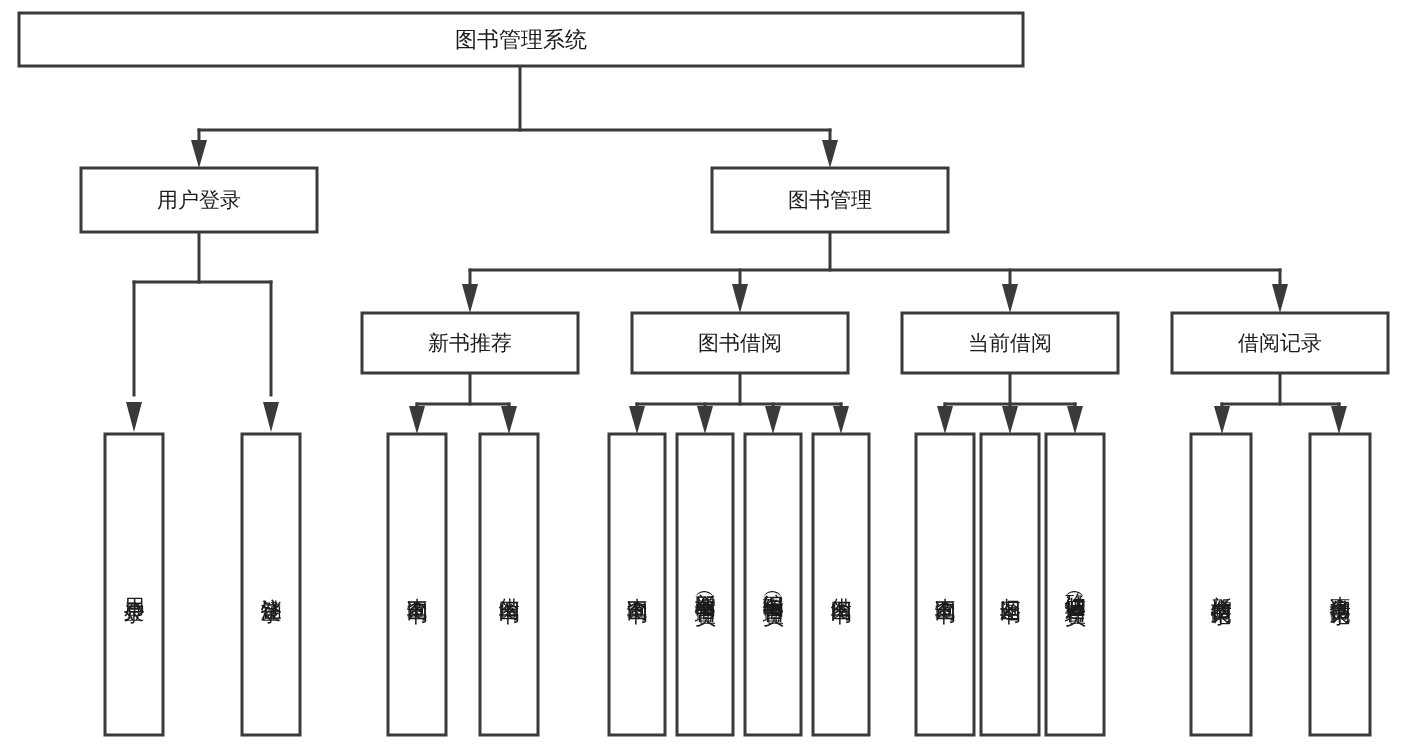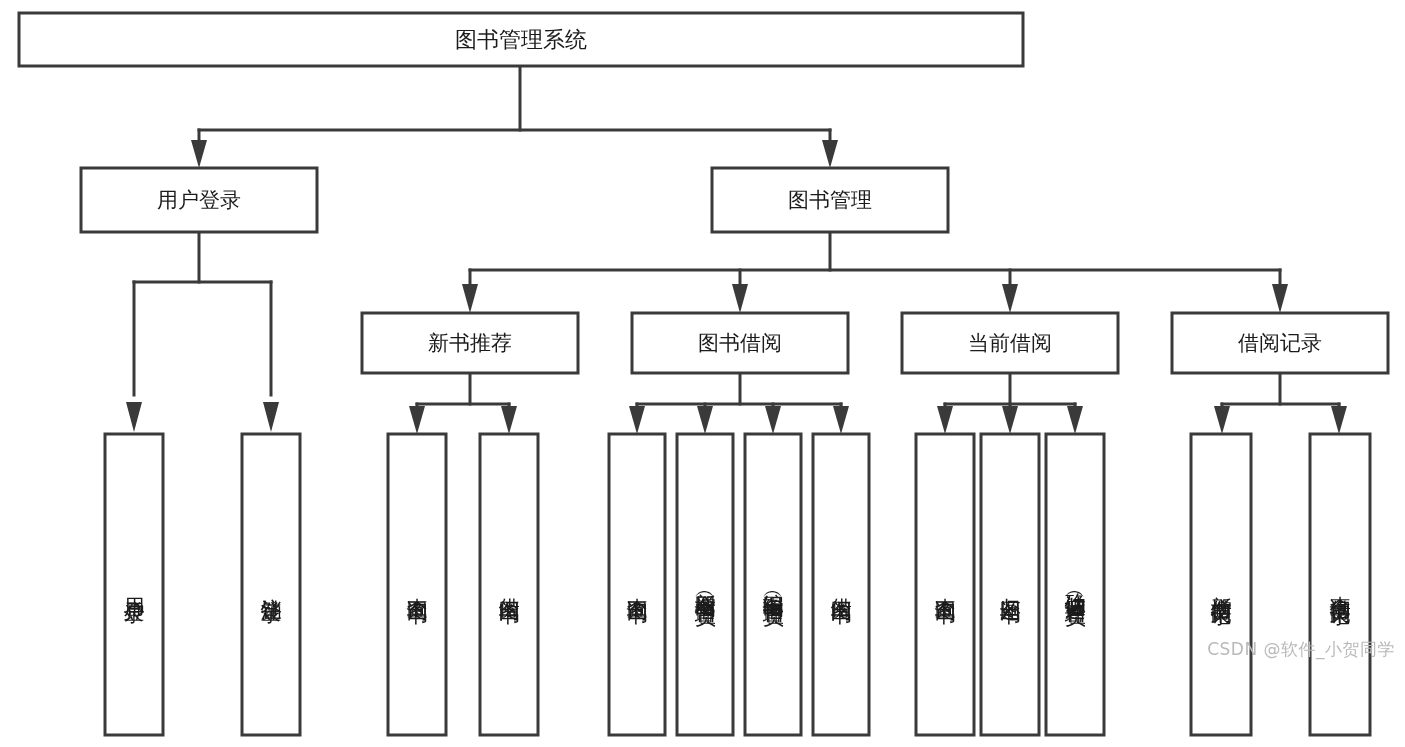--- a/index.html
+++ b/index.html
@@ -210,14 +210,13 @@
   <div class="leaf-label" style="left:745px; top:434px; width:56px; height:301px;">编辑图书（管理员）</div>
   <div class="leaf-label" style="left:813px; top:434px; width:56px; height:301px;">借阅图书</div>
 
   <div class="leaf-label" style="left:916px; top:434px; width:58px; height:301px;">查询图书</div>
   <div class="leaf-label" style="left:981px; top:434px; width:58px; height:301px;">归还图书</div>
   <div class="leaf-label" style="left:1046px; top:434px; width:58px; height:301px;">确认归还（管理员）</div>
 
   <div class="leaf-label" style="left:1191px; top:434px; width:60px; height:301px;">新增借阅记录</div>
   <div class="leaf-label" style="left:1310px; top:434px; width:60px; height:301px;">查询借阅记录</div>
 
-  <div id="watermark">CSDN @软件_小贺同学</div>
 </div>
 
 </body></html>

